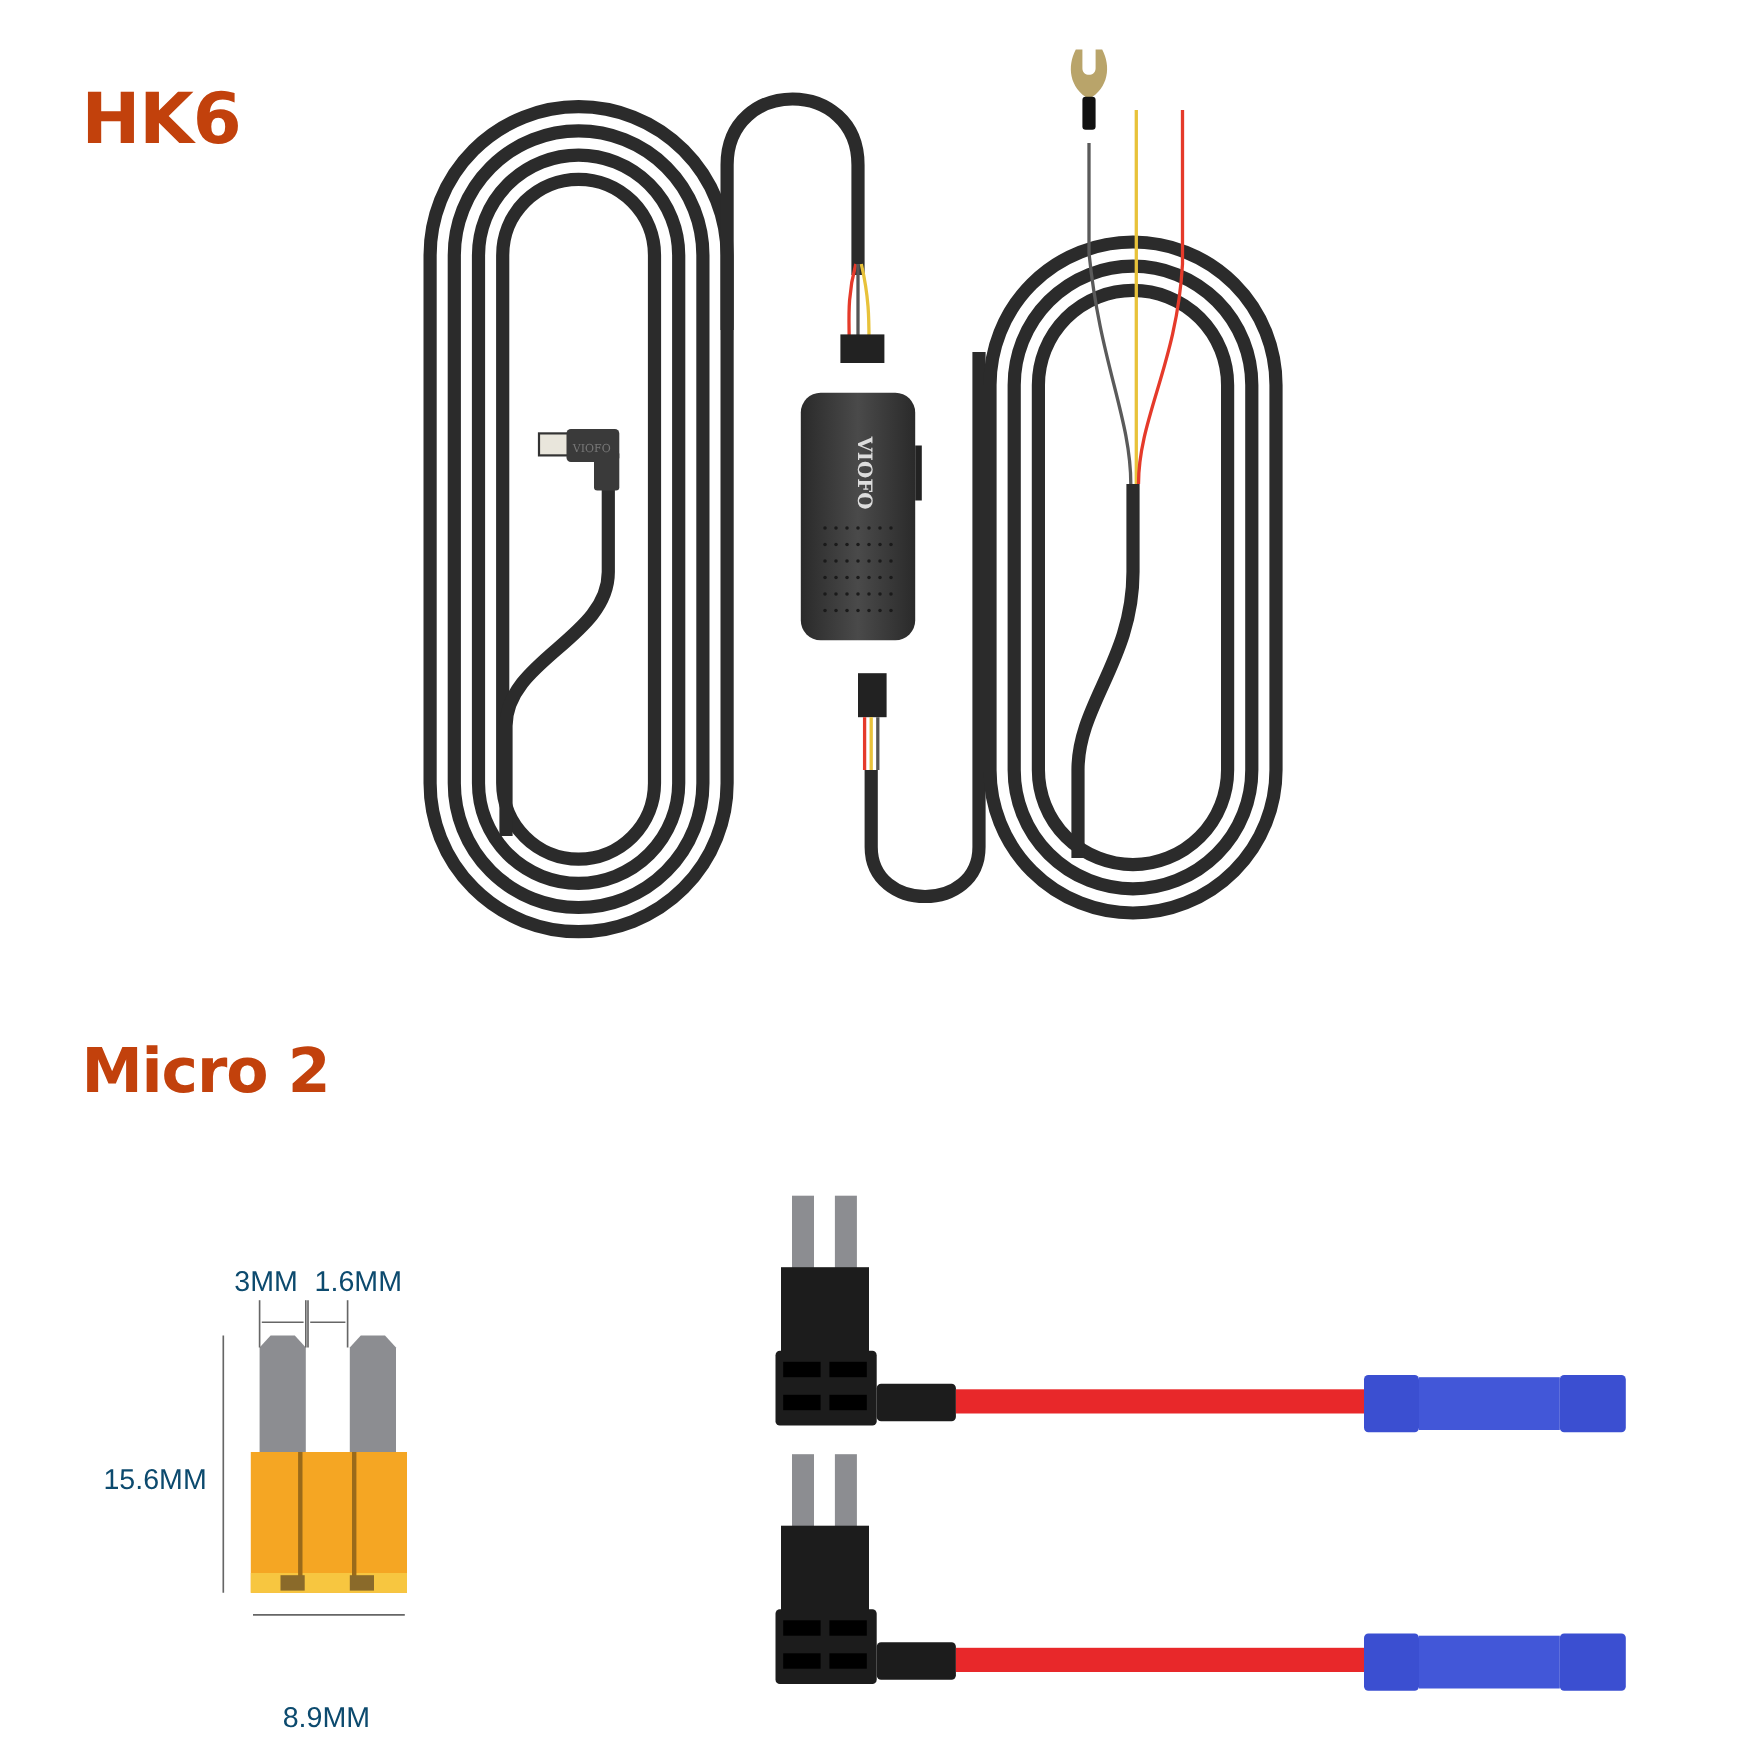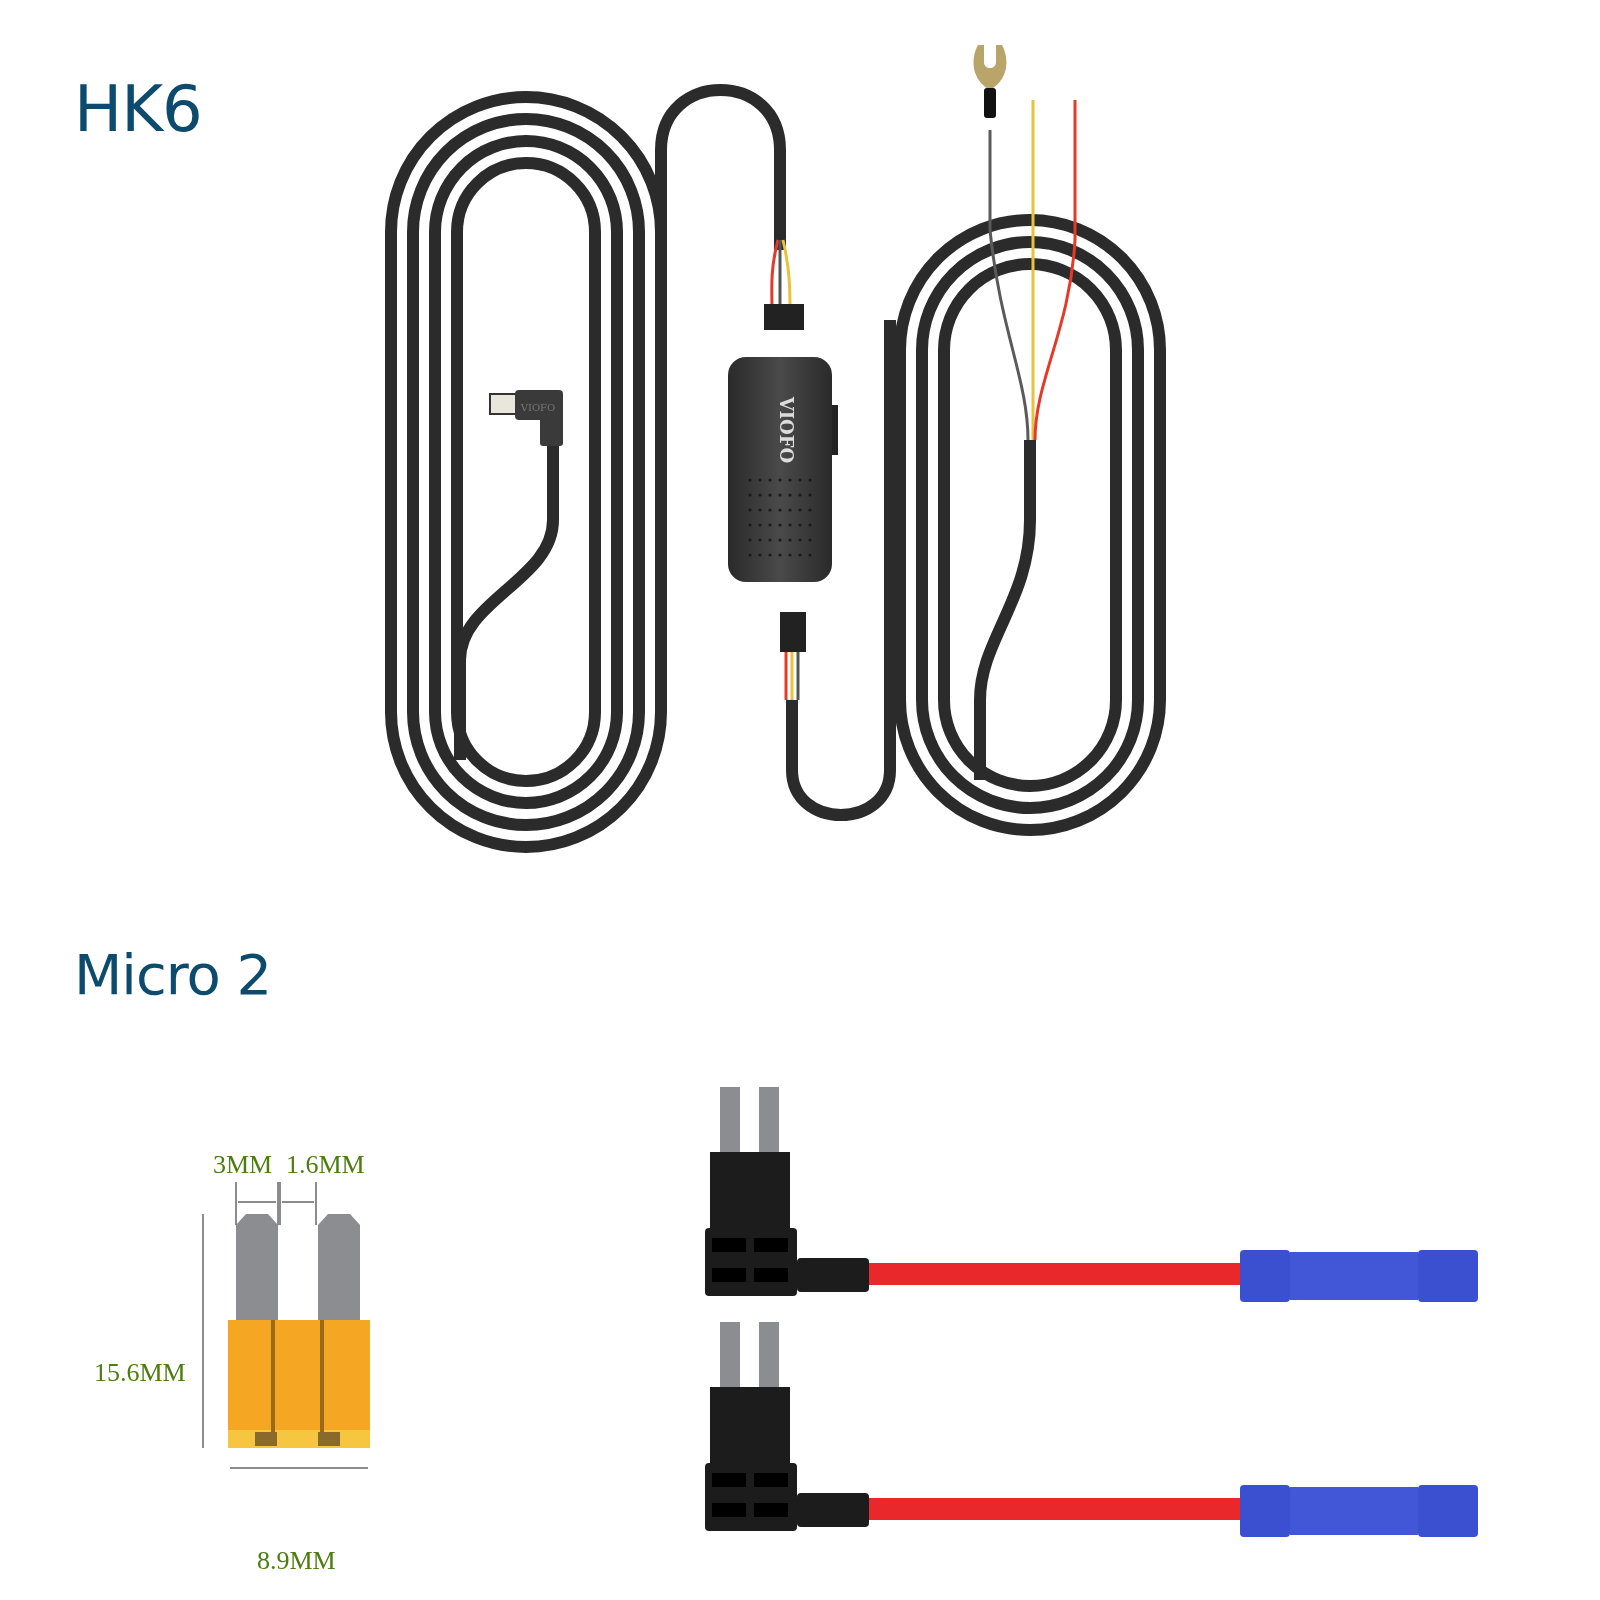--- a/index.html
+++ b/index.html
@@ -1,20 +1,20 @@
 <!DOCTYPE html>
 <html><head>
 <meta charset="utf-8">
 <style>
   html, body { margin:0; padding:0; background:#ffffff; }
   body { width:1600px; height:1600px; position:relative; overflow:hidden; font-family:"Liberation Sans", sans-serif; }
-  .title { position:absolute; color:#0c4a6e; font-weight:400; font-family:"DejaVu Sans", sans-serif; letter-spacing:-1px;text-align:center; }
+  .title { position:absolute; color:#c2410c; font-weight:700; font-family:"DejaVu Sans", sans-serif; letter-spacing:-1px;text-align:center; }
   #title-hk6 { left:74px; top:74px; font-size:64px; line-height:70px; }
   #title-micro { left:74px; top:940px; font-size:56px; line-height:70px; }
-  .dim { position:absolute; color:#4d7c0f; font-family:Liberation Serif, serif; font-size:26px; line-height:30px; }
+  .dim { position:absolute; color:#0c4a6e; font-family:Liberation Sans, sans-serif; font-size:26px; line-height:30px; }
   svg { position:absolute; left:0; top:0; }
 </style>
 </head>
 <body>
 
 <div id="title-hk6" class="title">HK6</div>
 <div id="title-micro" class="title">Micro 2</div>
 
 <svg width="1600" height="900" viewBox="0 0 1600 900">
   <defs>
@@ -143,21 +143,21 @@
     <line x1="280" y1="1182" x2="280" y2="1225"></line>
     <line x1="316" y1="1182" x2="316" y2="1225"></line>
     <line x1="238" y1="1202" x2="276" y2="1202"></line>
     <line x1="282" y1="1202" x2="314" y2="1202"></line>
     <line x1="203" y1="1214" x2="203" y2="1448"></line>
     <line x1="230" y1="1468" x2="368" y2="1468"></line>
   </g>
 </svg>
 <div class="dim" style="left:213px;top:1150px;">3MM</div>
 <div class="dim" style="left:286px;top:1150px;text-align:right;">1.6MM</div>
-<div class="dim" style="left:94px;top:1330px;margin-top:28px;">15.6MM</div>
+<div class="dim" style="left:94px;top:1330px;">15.6MM</div>
 <div class="dim" style="left:257px;top:1546px;">8.9MM</div>
 
 <svg width="1600" height="1600" viewBox="0 0 1600 1600">
   <g>
     <rect x="720" y="1087" width="20" height="70" fill="#8c8d91"></rect>
     <rect x="759" y="1087" width="20" height="70" fill="#8c8d91"></rect>
     <rect x="710" y="1152" width="80" height="80" fill="#1c1c1c"></rect>
     <rect x="705" y="1228" width="92" height="68" rx="4" fill="#1c1c1c"></rect>
     <rect x="712" y="1238" width="34" height="14" fill="#000"></rect>
       <rect x="754" y="1238" width="34" height="14" fill="#000"></rect>

